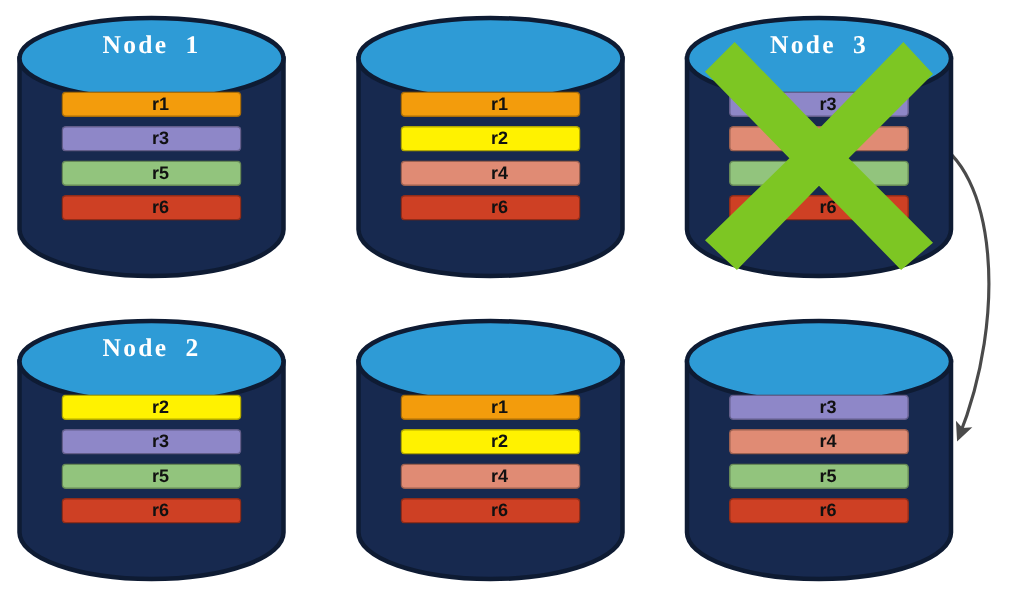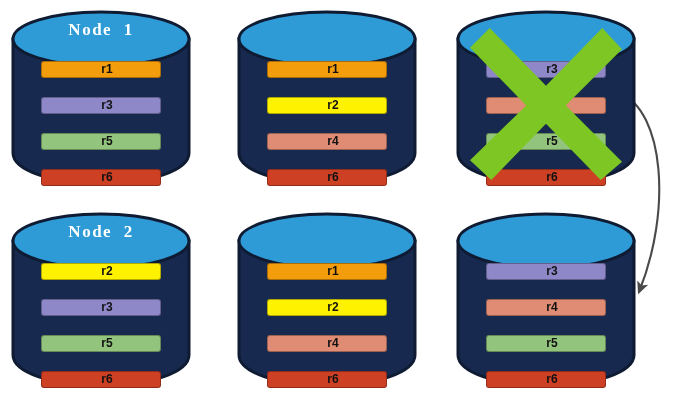--- a/index.html
+++ b/index.html
@@ -46,21 +46,21 @@
     white-space: pre;
   }
   .bars {
     position: absolute;
     left: 31px;
     top: 55px;
     width: 120px;
   }
   .bar {
     height: 17px;
-    margin-bottom: 19px;
+    margin-bottom: 6px;
     border-radius: 3px;
     border: 1px solid rgba(0,0,0,0.30);
     box-sizing: border-box;
     text-align: center;
     line-height: 15px;
     font-size: 12px;
     font-weight: bold;
     color: #111111;
     font-family: "Liberation Sans", sans-serif;
     padding-left: 12px;
@@ -118,20 +118,21 @@
       <div class="bar" style="background: rgb(255, 242, 0);">r2</div>
       <div class="bar" style="background: rgb(224, 139, 116);">r4</div>
       <div class="bar" style="background: rgb(206, 64, 36);">r6</div>
     </div>
   </div>
 <div class="node" style="left: 455px; top: 6px;">
     <svg class="cyl-svg" viewBox="0 0 182 180">
       <path d="M3,33 L3,147 A88,31 0 0 0 179,147 L179,33 Z" fill="#17294F" stroke="#0E1B33" stroke-width="3"></path>
       <ellipse cx="91" cy="33" rx="88" ry="27" fill="#2E9BD6" stroke="#0E1B33" stroke-width="3"></ellipse>
     </svg>
+    <div class="node-title">Node  3</div>
     <div class="bars">
       <div class="bar" style="background: rgb(142, 135, 200);">r3</div>
       <div class="bar" style="background: rgb(224, 139, 116);">r4</div>
       <div class="bar" style="background: rgb(146, 196, 125);">r5</div>
       <div class="bar" style="background: rgb(206, 64, 36);">r6</div>
     </div>
     <svg class="xmark" viewBox="0 0 100 100">
       <path d="M13,0 L50,38 L87,0 L100,14 L63,51 L100,88 L86,100 L50,63 L14,100 L0,87 L37,51 L0,13 Z" fill="#7DC623"></path>
     </svg>
   </div>

